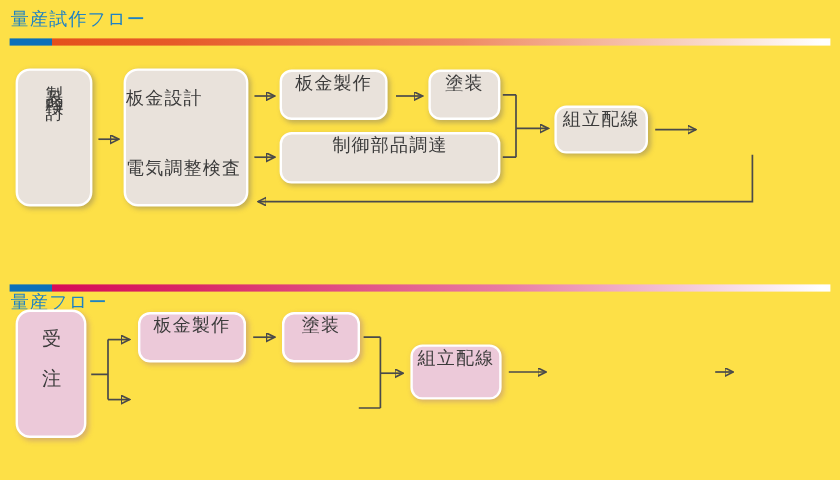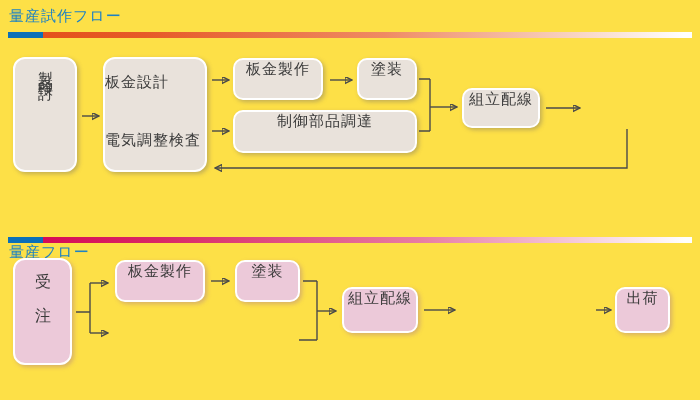--- a/index.html
+++ b/index.html
@@ -135,23 +135,20 @@
   <div class="box pink" style="left:235px; top:260px; width:65px; height:42px;">
     <span>塗装</span>
   </div>
 
 
   <div class="box pink" style="left:342px; top:287px; width:76px; height:46px;">
     <span>組立配線</span>
   </div>
 
 
-  <div class="box pink" style="left:615px; top:287px; width:55px; height:46px;">
-    <span>出荷</span>
-  </div>
 
   <svg class="connectors" width="700" height="400" viewBox="0 0 700 400">
     <defs>
       <marker id="arrow" markerWidth="8" markerHeight="8" refX="7" refY="3.5" orient="auto" markerUnits="userSpaceOnUse">
         <path d="M0 0 L7 3.5 L0 7 Z" fill="#4a4a4a" stroke="none"></path>
       </marker>
     </defs>
 
     <line x1="82" y1="116" x2="99" y2="116" marker-end="url(#arrow)"></line>
     <line x1="212" y1="80" x2="229" y2="80" marker-end="url(#arrow)"></line>

